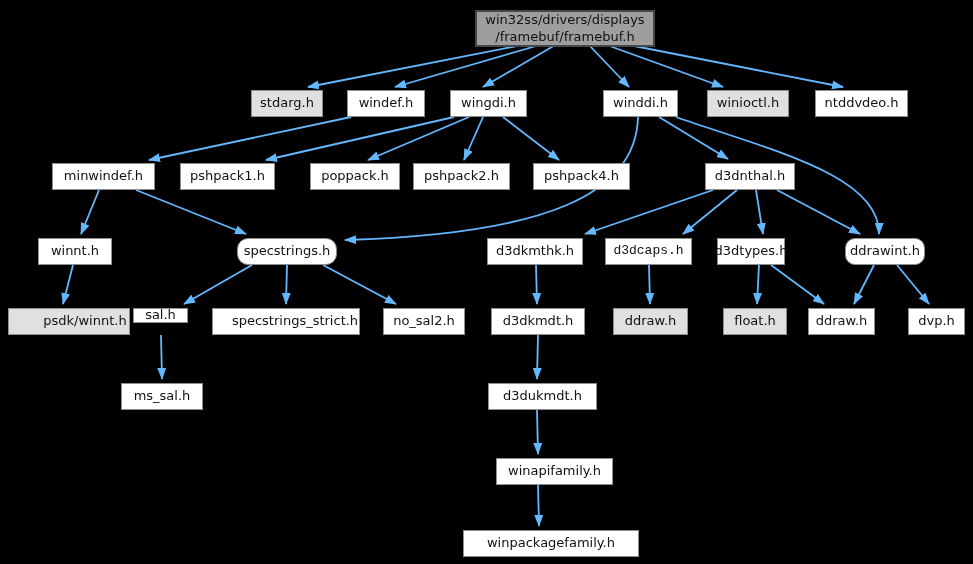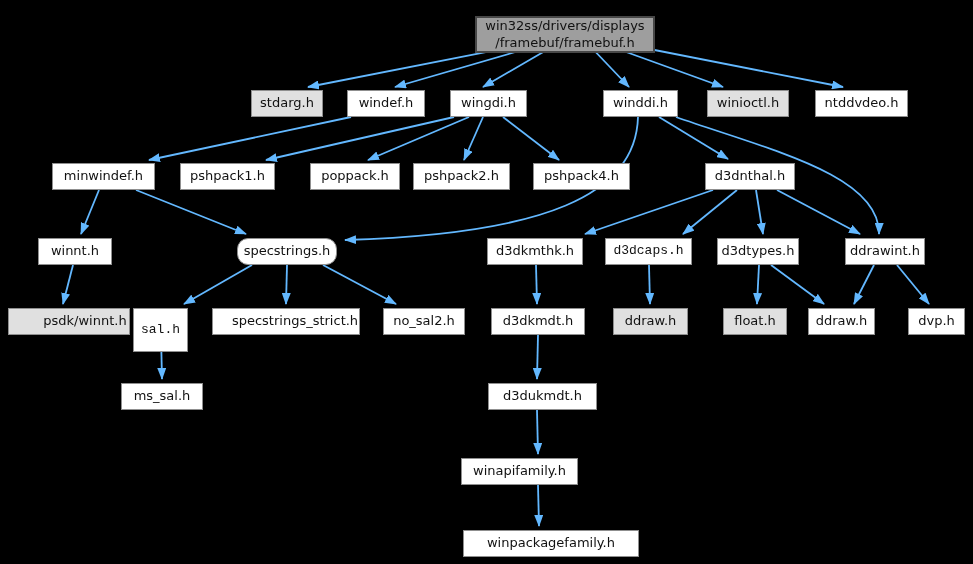--- a/index.html
+++ b/index.html
@@ -84,47 +84,47 @@
         <path d="M759,265 L757,304" class="edge" marker-end="url(#arrow)"></path>
         <path d="M771,265 L824,304" class="edge" marker-end="url(#arrow)"></path>
         <path d="M874,265 L854,304" class="edge" marker-end="url(#arrow)"></path>
         <path d="M897,265 L929,304" class="edge" marker-end="url(#arrow)"></path>
         <path d="M538,335 L537,379" class="edge" marker-end="url(#arrow)"></path>
         <path d="M537,410 L538,454" class="edge" marker-end="url(#arrow)"></path>
         <path d="M538,485 L539,526" class="edge" marker-end="url(#arrow)"></path>
       </g>
   </svg>
   <div id="nodes">
-      <div class="node root" style="left: 475px; top: 16px; width: 180px; height: 37px;">win32ss/drivers/displays
+      <div class="node root" style="left: 475px; top: 10px; width: 180px; height: 37px;">win32ss/drivers/displays
 /framebuf/framebuf.h</div>
       <div class="node external" style="left: 251px; top: 90px; width: 72px; height: 27px;">stdarg.h</div>
       <div class="node internal" style="left: 347px; top: 90px; width: 78px; height: 27px;">windef.h</div>
       <div class="node internal" style="left: 450px; top: 90px; width: 77px; height: 27px;">wingdi.h</div>
       <div class="node internal" style="left: 603px; top: 90px; width: 75px; height: 27px;">winddi.h</div>
       <div class="node external" style="left: 707px; top: 90px; width: 82px; height: 27px;">winioctl.h</div>
       <div class="node internal" style="left: 815px; top: 90px; width: 93px; height: 27px;">ntddvdeo.h</div>
       <div class="node internal" style="left: 52px; top: 163px; width: 103px; height: 27px;">minwindef.h</div>
       <div class="node internal" style="left: 180px; top: 163px; width: 95px; height: 27px;">pshpack1.h</div>
       <div class="node internal" style="left: 310px; top: 163px; width: 90px; height: 27px;">poppack.h</div>
       <div class="node internal" style="left: 413px; top: 163px; width: 97px; height: 27px;">pshpack2.h</div>
       <div class="node internal" style="left: 533px; top: 163px; width: 97px; height: 27px;">pshpack4.h</div>
       <div class="node internal" style="left: 705px; top: 163px; width: 90px; height: 27px;">d3dnthal.h</div>
       <div class="node internal" style="left: 38px; top: 238px; width: 74px; height: 27px;">winnt.h</div>
       <div class="node internal" style="left: 237px; top: 238px; width: 100px; height: 27px; border-radius: 11px;">specstrings.h</div>
       <div class="node internal" style="left: 487px; top: 238px; width: 96px; height: 27px;">d3dkmthk.h</div>
       <div class="node internal" style="left: 605px; top: 238px; width: 87px; height: 27px; font-family: Liberation Mono, monospace;">d3dcaps.h</div>
-      <div class="node internal" style="left: 717px; top: 238px; width: 82px; height: 27px;">d3dtypes.h</div>
-      <div class="node internal" style="left: 845px; top: 238px; width: 80px; height: 27px;">ddrawint.h</div>
+      <div class="node internal" style="left: 717px; top: 238px; width: 68px; height: 27px;">d3dtypes.h</div>
+      <div class="node internal" style="left: 845px; top: 238px; width: 80px; height: 27px; border-radius: 10px;">ddrawint.h</div>
       <div class="node external" style="left: 8px; top: 308px; width: 122px; height: 27px; padding-left: 32px;">psdk/winnt.h</div>
-      <div class="node internal" style="left: 133px; top: 308px; width: 55px; height: 44px; font-family: Liberation Mono, monospace;">sal.h</div>
+      <div class="node internal" style="left: 133px; top: 308px; width: 55px; height: 15px;">sal.h</div>
       <div class="node internal" style="left: 212px; top: 308px; width: 148px; height: 27px; padding-left: 18px;">specstrings_strict.h</div>
       <div class="node internal" style="left: 383px; top: 308px; width: 82px; height: 27px;">no_sal2.h</div>
       <div class="node internal" style="left: 491px; top: 308px; width: 94px; height: 27px;">d3dkmdt.h</div>
       <div class="node external" style="left: 613px; top: 308px; width: 75px; height: 27px;">ddraw.h</div>
       <div class="node external" style="left: 723px; top: 308px; width: 64px; height: 27px;">float.h</div>
       <div class="node internal" style="left: 808px; top: 308px; width: 67px; height: 27px;">ddraw.h</div>
       <div class="node internal" style="left: 908px; top: 308px; width: 57px; height: 27px;">dvp.h</div>
       <div class="node internal" style="left: 121px; top: 383px; width: 82px; height: 27px;">ms_sal.h</div>
       <div class="node internal" style="left: 488px; top: 383px; width: 109px; height: 27px;">d3dukmdt.h</div>
-      <div class="node internal" style="left: 461px; top: 458px; width: 117px; height: 27px;">winapifamily.h</div>
+      <div class="node internal" style="left: 496px; top: 458px; width: 117px; height: 27px;">winapifamily.h</div>
       <div class="node internal" style="left: 463px; top: 530px; width: 176px; height: 27px;">winpackagefamily.h</div>
     </div>
 </div>
 
 </body></html>

